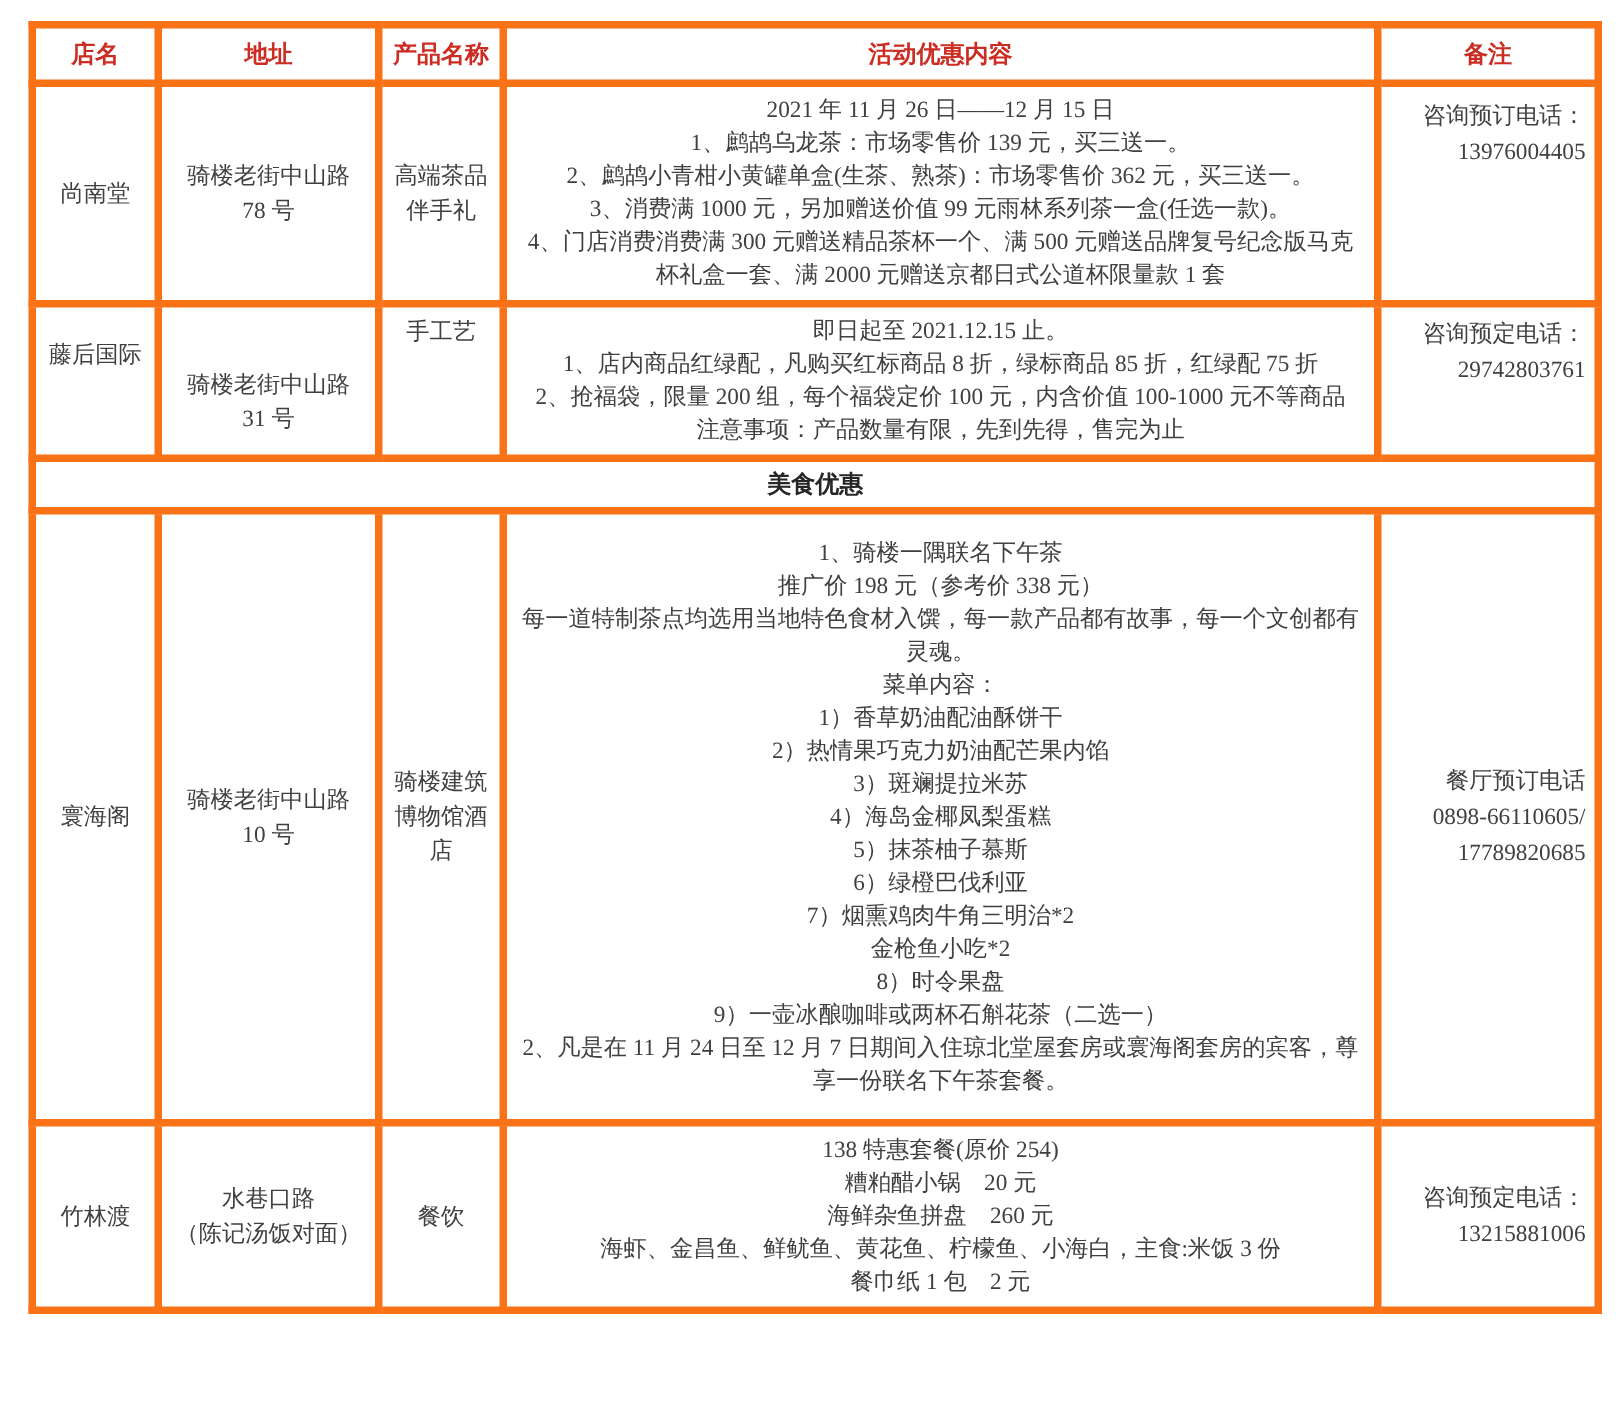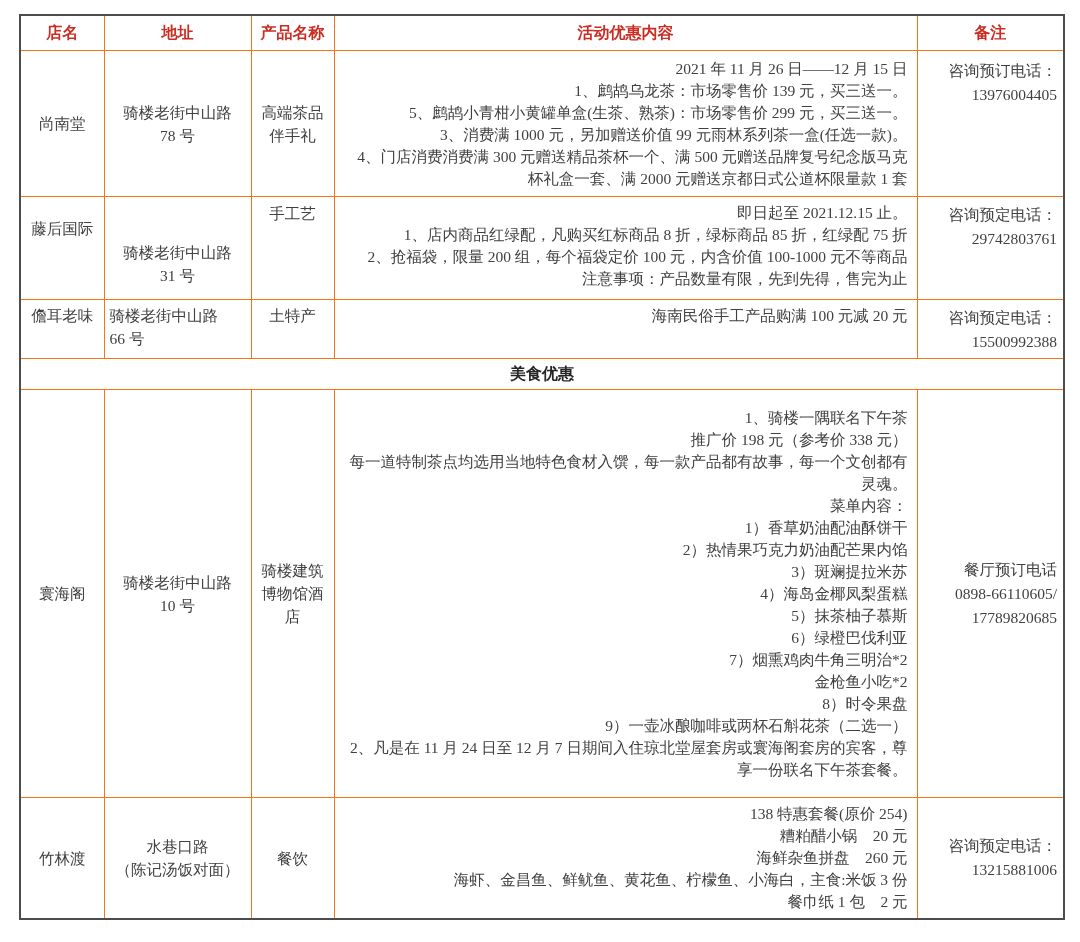--- a/index.html
+++ b/index.html
@@ -13,38 +13,38 @@
   table.offers{
     border-collapse:collapse;table-layout:fixed;width:1044px;
     border:2px solid #4c4c4c;
   }
   col.c-store{width:84px;}
   col.c-address{width:147px;}
   col.c-product{width:83px;}
   col.c-offer{width:583px;}
   col.c-remark{width:147px;}
   th,td{
-    border:1px solid #f97316;
+    border:5px solid #f97316;
     font-size:15.5px;
     vertical-align:middle;
     overflow:hidden;
   }
   th{
     font-weight:bold;color:#cc2d23;text-align:center;
     height:30px;padding:2px 4px;font-size:16px;
   }
   tr.section-row td{
     height:26px;text-align:center;font-weight:bold;color:#262626;
     padding:2px 4px;font-size:16px;
   }
   td.store-cell,td.address-cell,td.product-cell{
     text-align:center;padding:4px 5px;line-height:23px;
   }
   td.offer-cell{
-    text-align:right;padding:5px 9px;line-height:22px;
+    text-align:center;padding:5px 9px;line-height:22px;
   }
   td.remark-cell{
     text-align:right;padding:4px 6px;line-height:24px;
   }
   
   tr.row-r1 td.remark-cell{vertical-align:top;padding-top:8px;}
   tr.row-r2 td.store-cell{vertical-align:top;padding-top:20px;}
   tr.row-r2 td.address-cell{vertical-align:bottom;padding-bottom:12px;}
   tr.row-r2 td.product-cell{vertical-align:top;padding-top:5px;margin-left:44px;}
   tr.row-r2 td.offer-cell{vertical-align:top;}
@@ -86,21 +86,21 @@
             <div>骑楼老街中山路</div>
             <div>78 号</div>
           </td>
         <td class="product-cell">
             <div>高端茶品</div>
             <div>伴手礼</div>
           </td>
         <td class="offer-cell">
             <div>2021 年 11 月 26 日——12 月 15 日</div>
             <div>1、鹧鸪乌龙茶：市场零售价 139 元，买三送一。</div>
-            <div>5、鹧鸪小青柑小黄罐单盒(生茶、熟茶)：市场零售价 299 元，买三送一。</div>
+            <div>2、鹧鸪小青柑小黄罐单盒(生茶、熟茶)：市场零售价 362 元，买三送一。</div>
             <div>3、消费满 1000 元，另加赠送价值 99 元雨林系列茶一盒(任选一款)。</div>
             <div>4、门店消费消费满 300 元赠送精品茶杯一个、满 500 元赠送品牌复号纪念版马克杯礼盒一套、满 2000 元赠送京都日式公道杯限量款 1 套</div>
           </td>
         <td class="remark-cell">
             <div>咨询预订电话：</div>
             <div>13976004405</div>
           </td>
       </tr>
 
       <tr class="row-r2">
@@ -117,37 +117,20 @@
             <div>1、店内商品红绿配，凡购买红标商品 8 折，绿标商品 85 折，红绿配 75 折</div>
             <div>2、抢福袋，限量 200 组，每个福袋定价 100 元，内含价值 100-1000 元不等商品</div>
             <div>注意事项：产品数量有限，先到先得，售完为止</div>
           </td>
         <td class="remark-cell">
             <div>咨询预定电话：</div>
             <div>29742803761</div>
           </td>
       </tr>
 
-      <tr class="row-r3">
-        <td class="store-cell">儋耳老味</td>
-        <td class="address-cell">
-            <div>骑楼老街中山路</div>
-            <div>66 号</div>
-          </td>
-        <td class="product-cell">
-            <div>土特产</div>
-          </td>
-        <td class="offer-cell">
-            <div>海南民俗手工产品购满 100 元减 20 元</div>
-          </td>
-        <td class="remark-cell">
-            <div>咨询预定电话：</div>
-            <div>15500992388</div>
-          </td>
-      </tr>
 
       <tr class="section-row">
         <td colspan="5">美食优惠</td>
       </tr>
 
       <tr class="row-r4">
         <td class="store-cell">寰海阁</td>
         <td class="address-cell">
             <div>骑楼老街中山路</div>
             <div>10 号</div>

